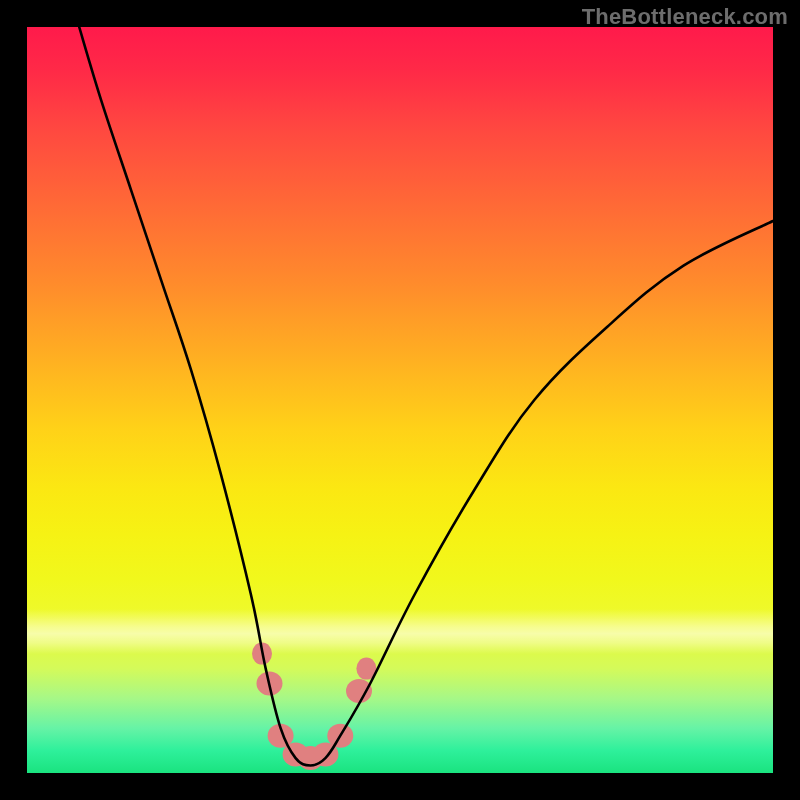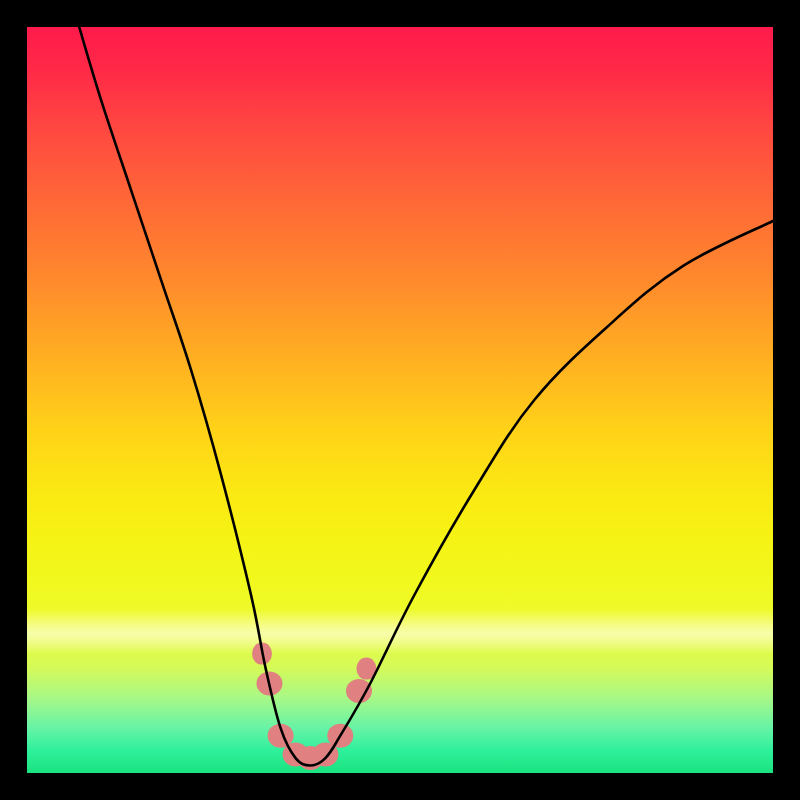--- a/index.html
+++ b/index.html
@@ -98,13 +98,14 @@
           <ellipse cx="298.4" cy="727.4" rx="13" ry="12" fill="#e08080"></ellipse>
           <ellipse cx="313.3" cy="708.7" rx="13" ry="12" fill="#e08080"></ellipse>
           <ellipse cx="332.0" cy="663.9" rx="13" ry="12" fill="#e08080"></ellipse>
           <ellipse cx="339.4" cy="641.6" rx="10" ry="11" fill="#e08080"></ellipse>
         </g>
       <g id="line-layer">
           <path d="M 52.2 0.0 C 56.2 13.4, 65.2 45.1, 74.6 74.6 C 84.0 104.1, 93.7 131.9, 104.4 164.1 C 115.2 196.3, 123.5 221.4, 134.3 253.6 C 145.0 285.9, 153.4 308.2, 164.1 343.2 C 174.9 378.1, 183.2 407.3, 194.0 447.6 C 204.7 487.9, 215.7 532.0, 223.8 567.0 C 231.9 601.9, 233.3 617.4, 238.7 641.6 C 244.1 665.7, 248.3 685.1, 253.6 701.2 C 259.0 717.4, 263.2 724.4, 268.6 731.1 C 273.9 737.8, 278.1 738.5, 283.5 738.5 C 288.9 738.5, 293.0 736.5, 298.4 731.1 C 303.8 725.7, 305.3 722.1, 313.3 708.7 C 321.4 695.3, 329.7 682.0, 343.2 656.5 C 356.6 631.0, 369.1 601.9, 387.9 567.0 C 406.7 532.0, 426.1 497.4, 447.6 462.5 C 469.1 427.6, 483.1 402.5, 507.3 373.0 C 531.5 343.5, 555.0 322.6, 581.9 298.4 C 608.7 274.2, 626.9 257.5, 656.5 238.7 C 686.0 219.9, 729.9 202.0, 746.0 194.0" fill="none" stroke="#000" stroke-width="2.6" stroke-linecap="round" stroke-linejoin="round"></path>
         </g>
     </svg>
   </div>
+  <div class="watermark">TheBottleneck.com</div>
 </div>
 
 </body></html>

